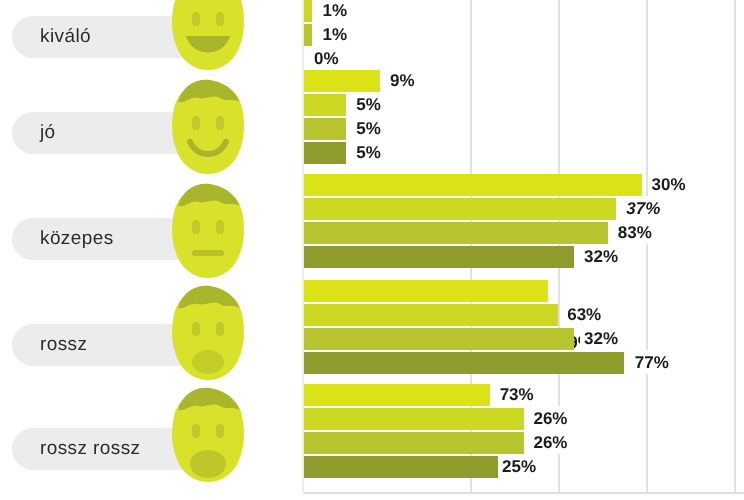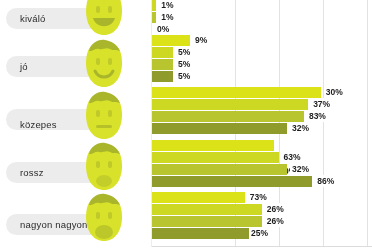--- a/index.html
+++ b/index.html
@@ -190,42 +190,42 @@
             <div class="bar" style="width: 21.1px; background: rgb(185, 197, 46);"></div>
             <div class="bar-label" style="left: 24.1px;">5%</div>
           </div>
           <div class="bar-line">
             <div class="bar" style="width: 21.1px; background: rgb(143, 156, 44);"></div>
             <div class="bar-label" style="left: 24.1px;">5%</div>
           </div>
         </div>
       </div>
       <div class="row" style="top: 87px;">
-        <div class="pill" style="top: 22px; align-items: flex-end;">
+        <div class="pill" style="top: 22px;">
           <span class="pill-text">közepes</span>
         </div>
         <div class="face-wrap" style="top: 3px;">
           <svg width="52" height="52" viewBox="0 0 52 52">
     <path d="M26,3 C33,3 41,7 43,16 C45,25 44,34 40,41 C36,47 31,49 26,49
              C21,49 16,47 12,41 C8,34 7,25 9,16 C11,7 19,3 26,3 Z" fill="#d9e22a"></path>
     <path d="M11,13 C13,5 20,1 27,2 C33,3 39,6 42,13
              C38,11 35,13 32,11 C28,9 25,12 21,11 C17,10 14,14 11,13 Z" fill="#a9b52a"></path>
     <rect x="18" y="20" width="4" height="7" rx="2" fill="#a9b52a" opacity=".55"></rect>
     <rect x="30" y="20" width="4" height="7" rx="2" fill="#a9b52a" opacity=".55"></rect>
             <rect x="18" y="35" width="16" height="3" rx="1.5" fill="#a9b52a" opacity=".75"></rect>
           </svg>
         </div>
         <div class="bars">
           <div class="bar-line">
             <div class="bar" style="width: 168.8px; background: rgb(219, 226, 24);"></div>
             <div class="bar-label" style="left: 171.8px;">30%</div>
           </div>
           <div class="bar-line">
             <div class="bar" style="width: 156.14px; background: rgb(205, 216, 34);"></div>
-            <div class="bar-label" style="left: 159.14px;">37%</div>
+            <div class="bar-label" style="left: 159.14px; font-style: italic;">37%</div>
           </div>
           <div class="bar-line">
             <div class="bar" style="width: 151.92px; background: rgb(185, 197, 46);"></div>
             <div class="bar-label" style="left: 154.92px;">83%</div>
           </div>
           <div class="bar-line">
             <div class="bar" style="width: 135.04px; background: rgb(143, 156, 44);"></div>
             <div class="bar-label" style="left: 138.04px;">32%</div>
           </div>
         </div>
@@ -253,27 +253,27 @@
           <div class="bar-line">
             <div class="bar" style="width: 126.6px; background: rgb(205, 216, 34);"></div>
             <div class="bar-label" style="left: 129.6px;">63%</div>
           </div>
           <div class="bar-line">
             <div class="bar" style="width: 135.04px; background: rgb(185, 197, 46);"></div>
             <div class="bar-label" style="left: 138.04px;">32%</div>
           </div>
           <div class="bar-line">
             <div class="bar" style="width: 160.36px; background: rgb(143, 156, 44);"></div>
-            <div class="bar-label" style="left: 163.36px;">86%</div>
+            <div class="bar-label" style="left: 163.36px;">77%</div>
           </div>
         </div>
       </div>
       <div class="row" style="top: 192px;">
         <div class="pill" style="top: 22px;">
-          <span class="pill-text">nagyon nagyon</span>
+          <span class="pill-text">rossz rossz</span>
         </div>
         <div class="face-wrap" style="top: 0px;">
           <svg width="52" height="52" viewBox="0 0 52 52">
     <path d="M26,3 C33,3 41,7 43,16 C45,25 44,34 40,41 C36,47 31,49 26,49
              C21,49 16,47 12,41 C8,34 7,25 9,16 C11,7 19,3 26,3 Z" fill="#d9e22a"></path>
     <path d="M11,13 C13,5 20,1 27,2 C33,3 39,6 42,13
              C38,11 35,13 32,11 C28,9 25,12 21,11 C17,10 14,14 11,13 Z" fill="#a9b52a"></path>
     <rect x="18" y="20" width="4" height="7" rx="2" fill="#a9b52a" opacity=".55"></rect>
     <rect x="30" y="20" width="4" height="7" rx="2" fill="#a9b52a" opacity=".55"></rect>
             <ellipse cx="26" cy="40" rx="9" ry="7" fill="#a9b52a" opacity=".6"></ellipse>

